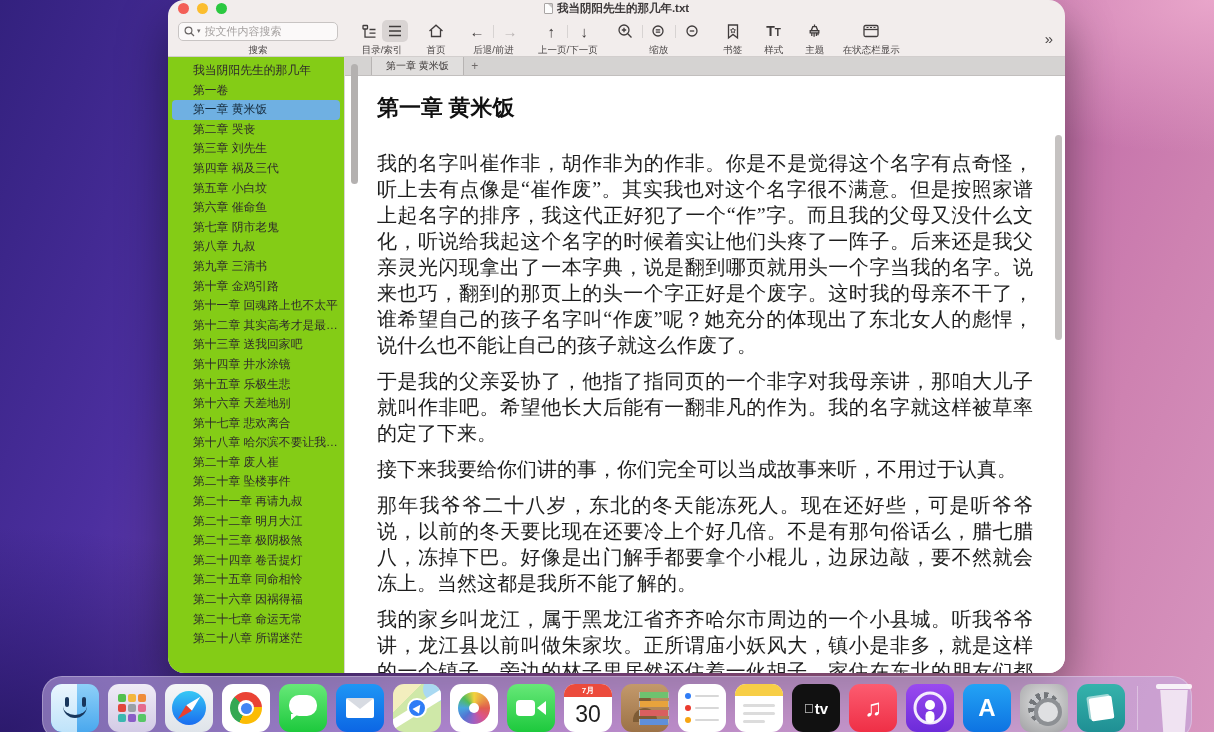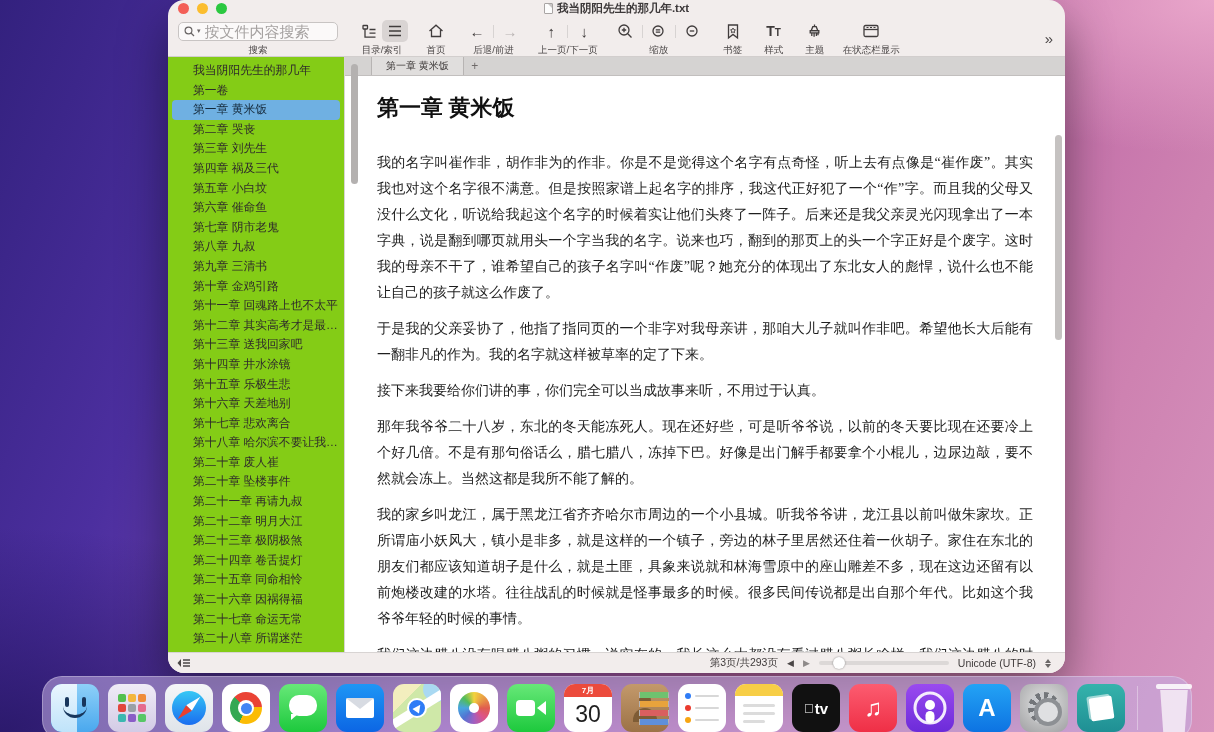--- a/index.html
+++ b/index.html
@@ -32,21 +32,21 @@
   .tgroup { display:flex; flex-direction:column; align-items:center; margin-right:15px; }
   .ticons { height:24px; display:flex; align-items:center; }
   .tlabel { font-size:9.5px; color:#4b4747; margin-top:1px; white-space:nowrap; }
   .tbtn { width:26px; height:22px; display:flex; align-items:center; justify-content:center; color:#3e3a3a; cursor:default; }
   .tbtn.active { background:#d9d4d3; border-radius:5px; }
   .tbtn svg { stroke:#403c3c; fill:none; stroke-width:1.3; }
   .arrowglyph { font-size:15px; color:#403c3c; line-height:1; }
   .arrowglyph.disabled { color:#b8b3b2; }
   .sep { width:1px; height:13px; background:#d7d3d2; margin:0 3px; }
   .searchfield { width:160px; height:19px; border:1px solid #c8c4c3; border-radius:5px; background:#fbf9f9; display:flex; align-items:center; padding:0 5px; gap:2px; }
-  .searchfield input { border:none; outline:none; background:transparent; font-size:15px; width:100%; color:#3c3839; font-family:"Liberation Sans",sans-serif; }
+  .searchfield input { border:none; outline:none; background:transparent; font-size:11px; width:100%; color:#3c3839; font-family:"Liberation Sans",sans-serif; }
   .searchfield input::placeholder { color:#a5a1a0; }
   .mag { flex:none; }
   .magchev { font-size:7px; color:#6b6767; margin-right:2px; }
   .styleTt { font-size:14px; font-weight:bold; color:#3e3a3a; letter-spacing:0; }
   .styleTt .small { font-size:10px; }
   .overflow { margin-left:auto; font-size:15px; color:#4b4747; align-self:center; padding-top:2px; }
 
   
   .main { flex:1; display:flex; min-height:0; position:relative; }
   .sidebar { width:177px; flex:none; background:#84cc16; border-right:1px solid #d8d4d3; padding-top:4px; overflow:hidden; }
@@ -54,21 +54,21 @@
     white-space:nowrap; overflow:hidden; }
   .side-item.selected { background:#6fb0e2; color:#14293a; }
 
   .rightcol { flex:1; display:flex; flex-direction:column; min-width:0; position:relative; }
   .tabbar { height:19px; flex:none; background:#d5d3d2; border-bottom:1px solid #c2bfbe; display:flex; align-items:stretch; }
   .tab { background:#e0dedd; border-left:1px solid #b7b4b3; border-right:1px solid #b7b4b3; margin-left:26px; padding:0 14px; font-size:10px; color:#3d3939; display:flex; align-items:center; }
   .addtab { width:22px; display:flex; align-items:center; justify-content:center; font-size:12px; color:#6e6a69; }
 
   .content { flex:1; background:#ffffff; overflow:hidden; padding:17px 32px 0 32px; }
   .content h1 { font-family:"Liberation Serif", serif; font-size:22px; color:#111; margin-bottom:27px; font-weight:bold; }
-  .para { font-family:"Liberation Serif", serif; font-size:14px; line-height:26px; color:#1e1e1e; text-align:justify; margin-bottom:10px; }
+  .para { font-family:"Liberation Serif", serif; font-size:20px; line-height:26px; color:#1e1e1e; text-align:justify; margin-bottom:10px; }
 
   .side-scrollbar { position:absolute; left:183px; top:7px; width:7px; height:120px; border-radius:4px; background:#b4b1b0; }
   .content-scrollbar { position:absolute; right:3px; top:78px; width:7px; height:205px; border-radius:4px; background:#c5c2c1; }
 
   
   .statusbar { height:21px; flex:none; background:#f2edec; border-top:1px solid #d8d4d3; display:flex; align-items:center; padding:0 14px 0 8px; font-size:10.5px; color:#403c3c; }
   .sb-right { margin-left:auto; display:flex; align-items:center; gap:9px; }
   .pagearrow { font-size:9px; color:#4b4747; }
   .pagearrow.fwd { color:#8e8a89; }
   .slider { width:130px; height:4px; background:#dcd8d7; border-radius:2px; position:relative; }
@@ -387,39 +387,20 @@
               <p class="para">我的家乡叫龙江，属于黑龙江省齐齐哈尔市周边的一个小县城。听我爷爷讲，龙江县以前叫做朱家坎。正所谓庙小妖风大，镇小是非多，就是这样的一个镇子，旁边的林子里居然还住着一伙胡子。家住在东北的朋友们都应该知道胡子是什么，就是土匪，具象来说就和林海雪原中的座山雕差不多，现在这边还留有以前炮楼改建的水塔。往往战乱的时候就是怪事最多的时候。很多民间传说都是出自那个年代。比如这个我爷爷年轻的时候的事情。</p>
               <p class="para">我们这边腊八没有喝腊八粥的习惯，说实在的，我长这么大都没有看过腊八粥长啥样。我们这边腊八的时候</p>
             </div>
         </div>
         <div class="content-scrollbar"></div>
       </div>
 
       <div class="side-scrollbar"></div>
     </div>
 
-    <div class="statusbar">
-      <svg class="icon" width="16" height="12" viewBox="0 0 16 12">
-          <path d="M5 2 L1.5 6 L5 10 z" fill="#4b4747"></path>
-          <path d="M7 3h7M7 6h7M7 9h7" stroke="#4b4747" stroke-width="1.4"></path>
-        </svg>
-      <div class="sb-right">
-        <span>第3页/共293页</span>
-        <span class="pagearrow">◀</span>
-        <span class="pagearrow fwd">▶</span>
-        <div class="slider">
-            <div class="thumb"></div>
-          </div>
-        <span>Unicode (UTF-8)</span>
-        <span class="stepper">
-            <i class="up"></i>
-            <i class="dn"></i>
-          </span>
-      </div>
-    </div>
   </div>
 
   <div class="dock">
     <div class="dicon finder">
       <div class="half"></div>
       <span class="eye" style="left:14px;"></span>
         <span class="eye" style="left:31px;"></span>
       <div class="smile"></div>
     </div>
     <div class="dicon launchpad">

